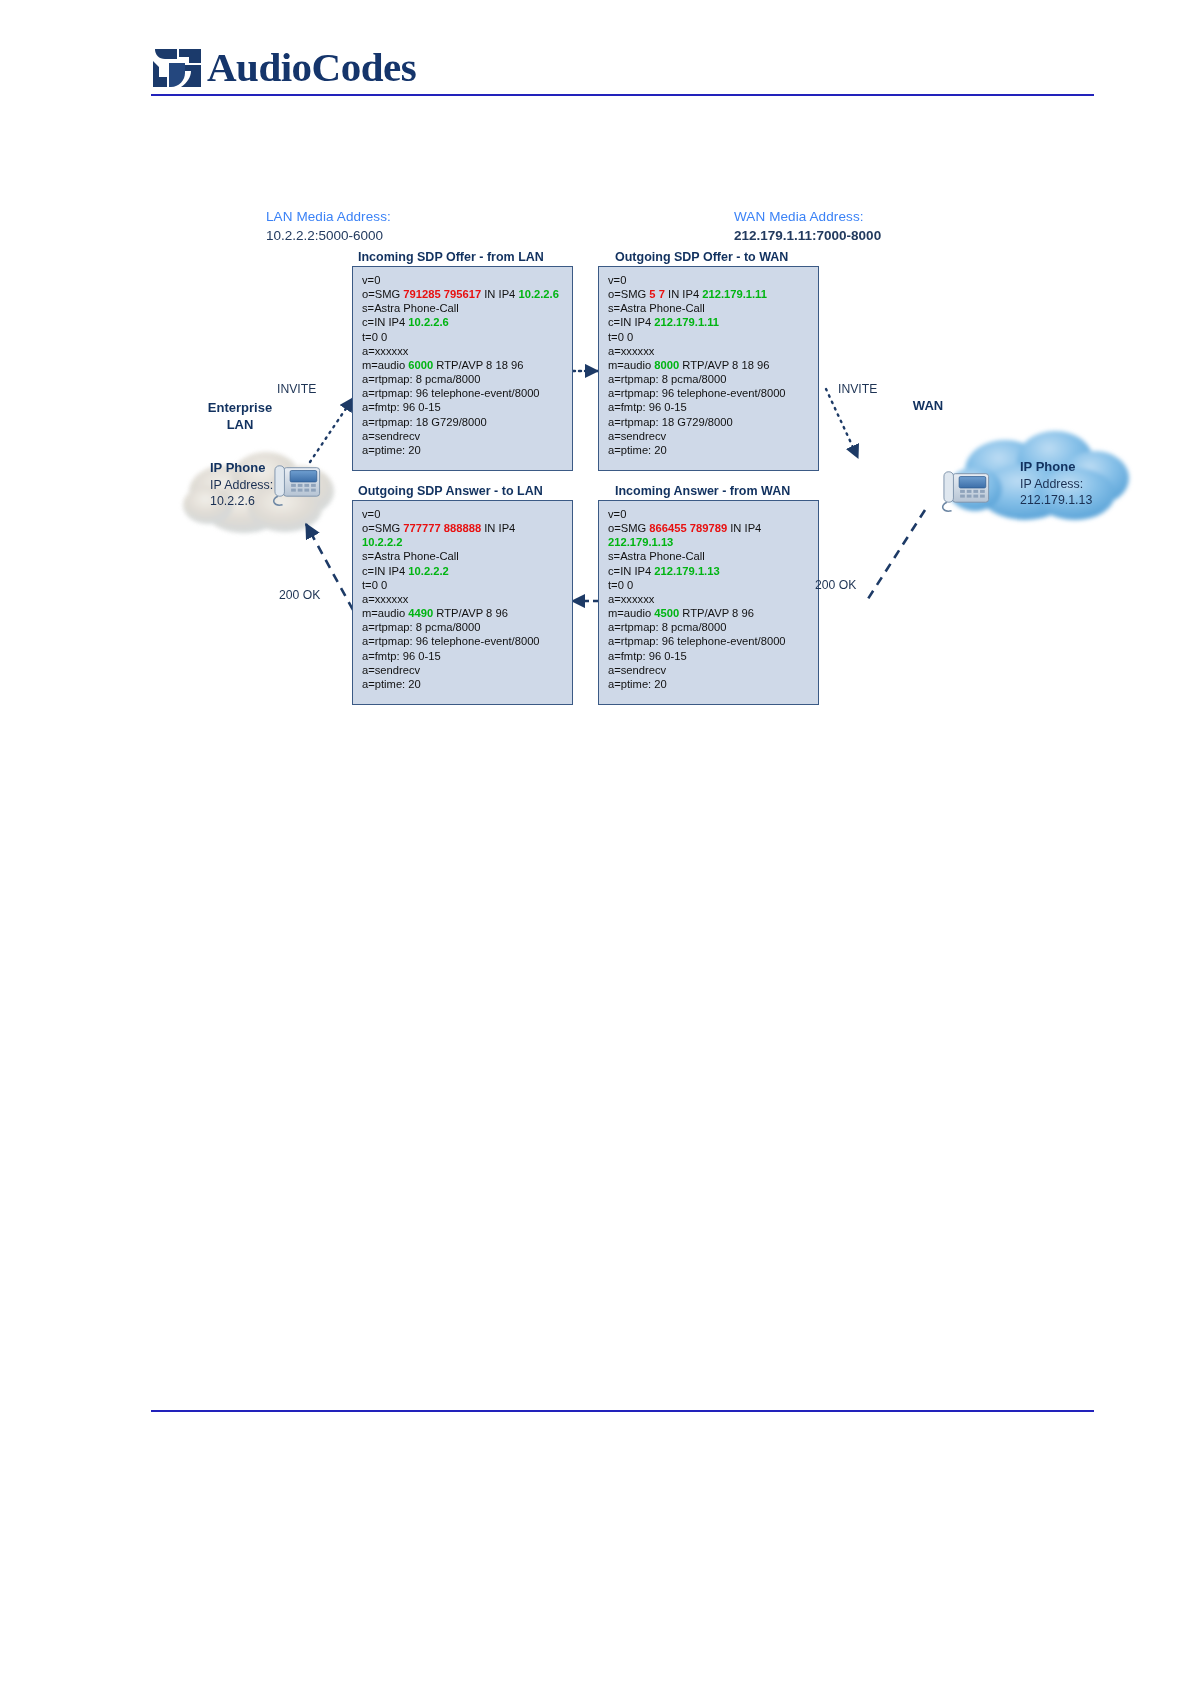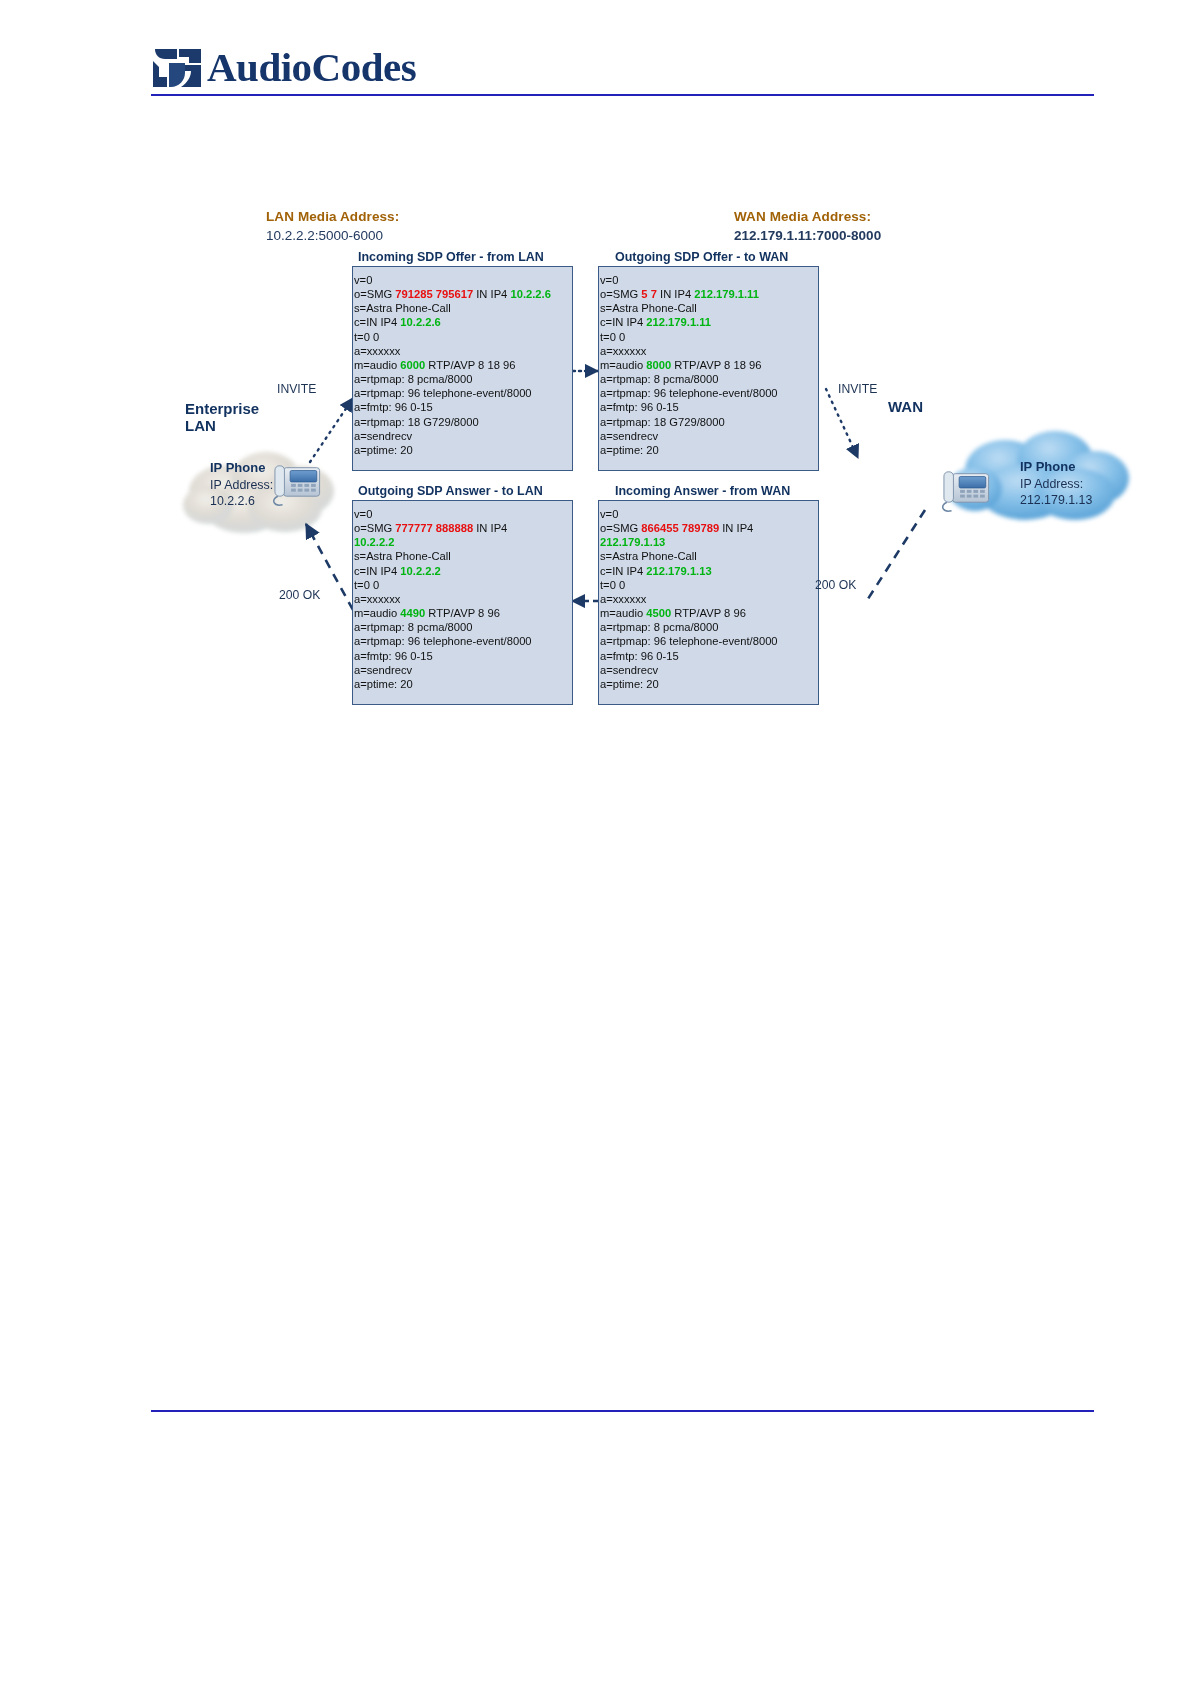--- a/index.html
+++ b/index.html
@@ -64,23 +64,23 @@
     width: 943px;
     height: 2px;
     background: #2222bb;
   }
 
   
   .abs { position: absolute; }
 
   .hdr-bold {
     font-family: "Liberation Sans", sans-serif;
-    font-weight: bold;
+    font-weight: normal;
     font-size: 13.5px;
-    color: #a16207;
+    color: #3b82f6;
     white-space: nowrap;
     letter-spacing: 0.1px;
   }
   .hdr-plain {
     font-family: "Liberation Sans", sans-serif;
     font-size: 13.5px;
     color: #223a5e;
     white-space: nowrap;
   }
 
@@ -89,36 +89,37 @@
     font-weight: bold;
     font-size: 12.5px;
     color: #11315f;
     white-space: nowrap;
   }
 
   .sdp-box {
     background: #cfd9e8;
     border: 1px solid #3b5a85;
     box-sizing: border-box;
-    padding: 6px 7px 6px 1px;
+    padding: 6px 7px 6px 9px;
     font-family: "Liberation Sans", sans-serif;
     font-size: 11.2px;
     line-height: 14.15px;
     color: #111111;
     white-space: nowrap;
   }
   .sdp-box .red   { color: #e81010; font-weight: bold; }
   .sdp-box .green { color: #00b512; font-weight: bold; }
 
   .cloud-label-bold {
     font-family: "Liberation Sans", sans-serif;
     font-weight: bold;
-    font-size: 15px;
+    font-size: 13px;
     color: #11315f;
     white-space: nowrap;
+    text-align: center;
   }
   .cloud-txt {
     font-family: "Liberation Sans", sans-serif;
     font-size: 12.4px;
     color: #1a2f52;
     white-space: nowrap;
   }
   .cloud-txt-bold {
     font-family: "Liberation Sans", sans-serif;
     font-size: 13px;

